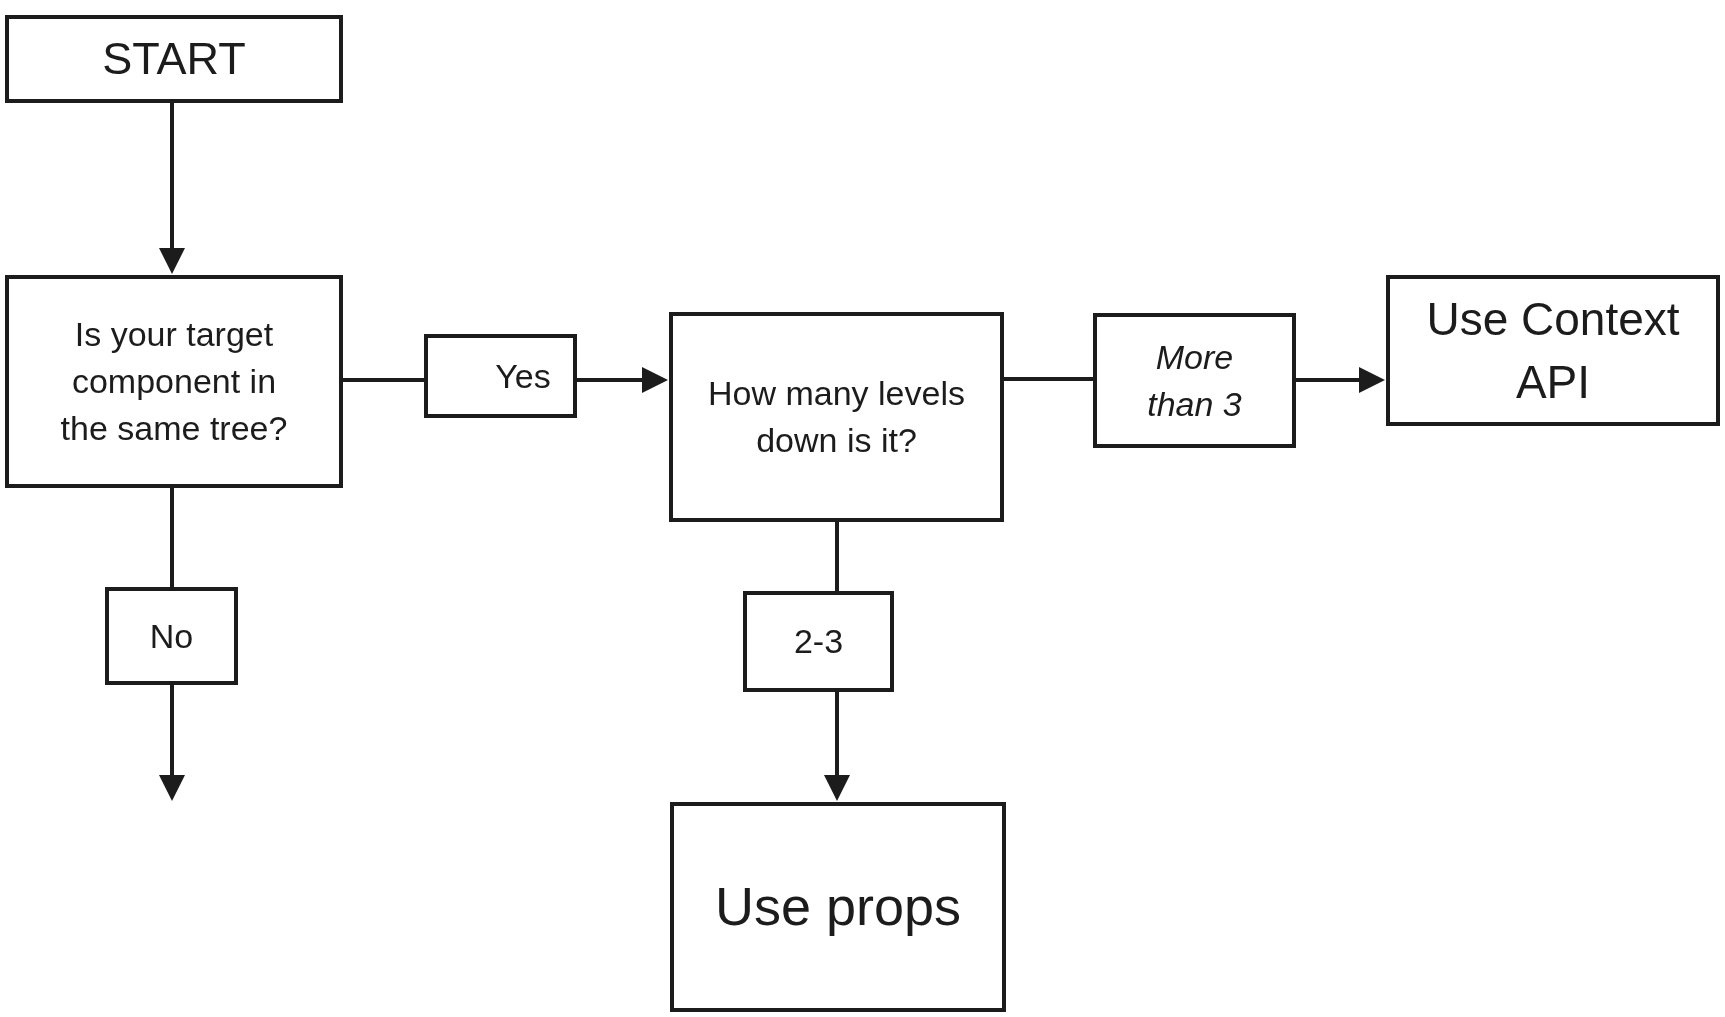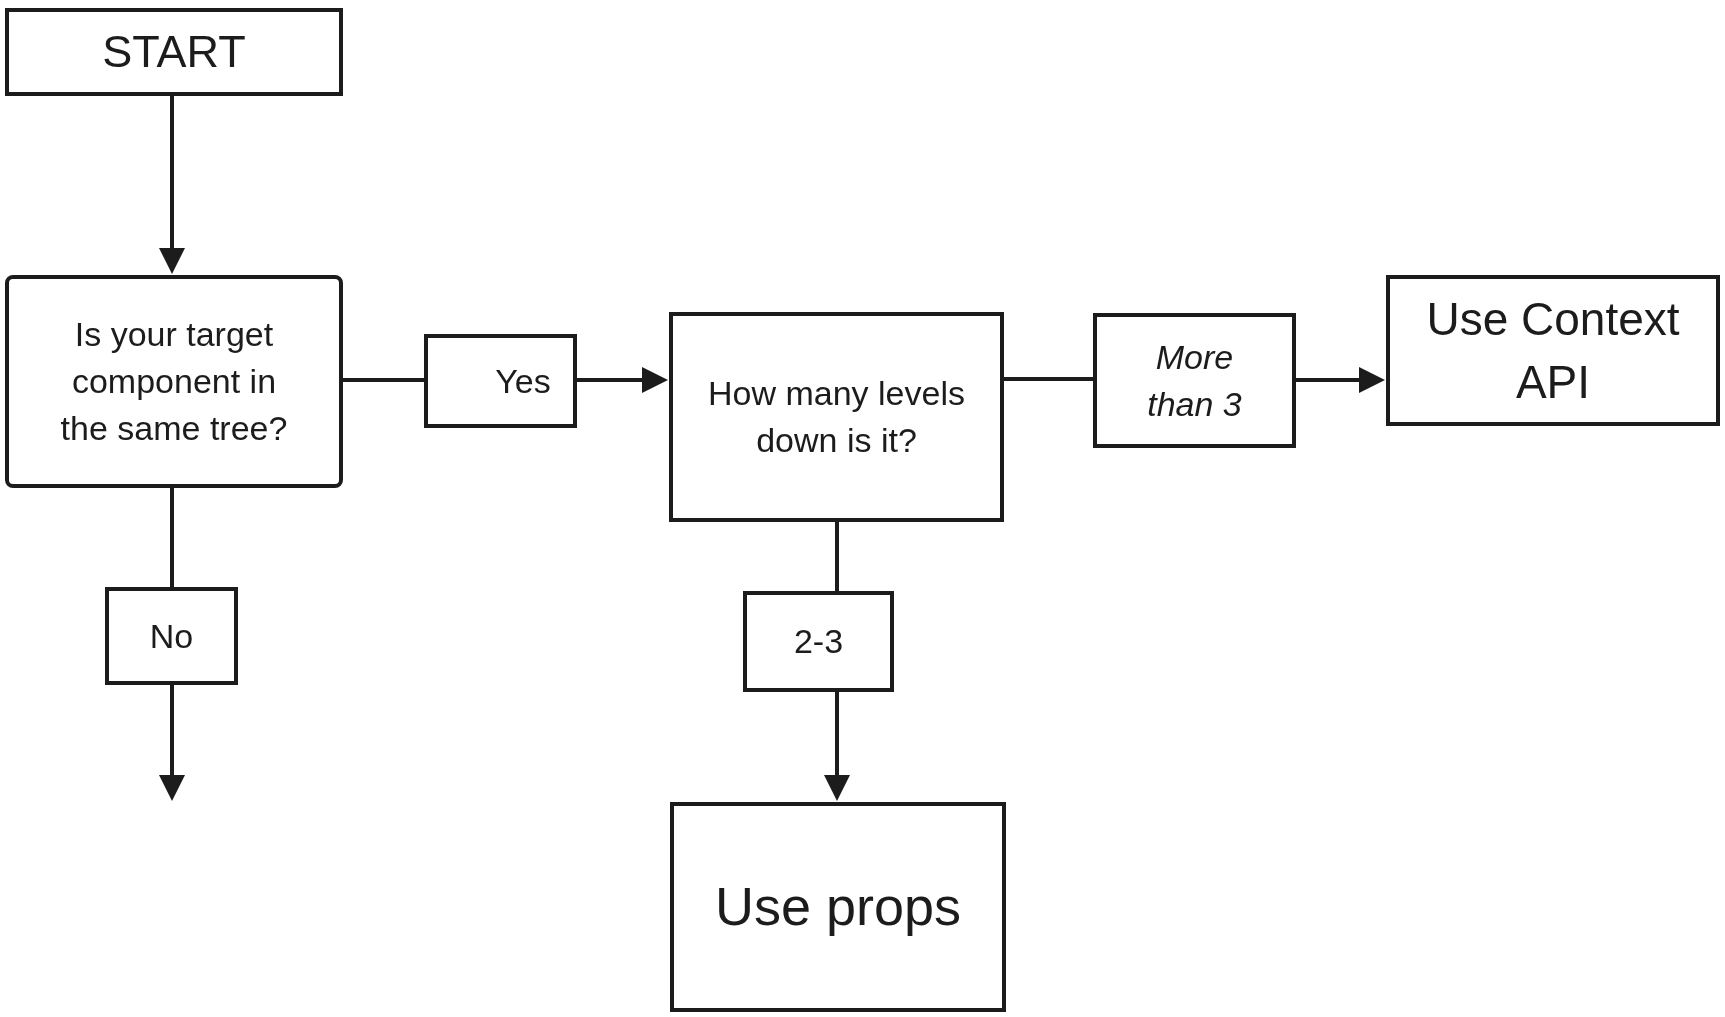--- a/index.html
+++ b/index.html
@@ -29,23 +29,23 @@
     background: #ffffff;
     color: #1c1c1c;
     display: flex;
     align-items: center;
     justify-content: center;
     text-align: center;
     white-space: pre-line;
     line-height: 1.32;
   }
   
-  #node-start        { left: 5px;    top: 8px;   width: 338px; height: 88px;  font-size: 45px; }
-  #node-q-same-tree  { left: 5px;    top: 275px; width: 338px; height: 213px; font-size: 34px; line-height: 1.38; border-radius: 8px; }
-  #node-yes          { left: 424px;  top: 334px; width: 153px; height: 94px;  font-size: 34px; padding-left: 45px; }
+  #node-start        { left: 5px;    top: 15px;   width: 338px; height: 88px;  font-size: 45px; }
+  #node-q-same-tree  { left: 5px;    top: 275px; width: 338px; height: 213px; font-size: 34px; line-height: 1.38; }
+  #node-yes          { left: 424px;  top: 334px; width: 153px; height: 84px;  font-size: 34px; padding-left: 45px; }
   #node-q-levels     { left: 669px;  top: 274px; width: 335px; height: 210px; font-size: 34px; line-height: 1.38; margin-top: 38px; }
   #node-more-than-3  { left: 1093px; top: 313px; width: 203px; height: 135px; font-size: 34px; line-height: 1.38; font-style: italic; }
   #node-use-context  { left: 1386px; top: 275px; width: 334px; height: 151px; font-size: 46px; line-height: 1.35; }
   #node-no           { left: 105px;  top: 587px; width: 133px; height: 98px;  font-size: 34px; }
   #node-use-stores   { left: 4px;    top: 802px; width: 336px; height: 210px; font-size: 46px; }
   #node-2-3          { left: 743px;  top: 591px; width: 151px; height: 101px; font-size: 34px; }
   #node-use-props    { left: 670px;  top: 802px; width: 336px; height: 210px; font-size: 54px; }
 
   .connector { stroke: #1c1c1c; stroke-width: 4; }
   .arrowhead { fill: #1c1c1c; }

